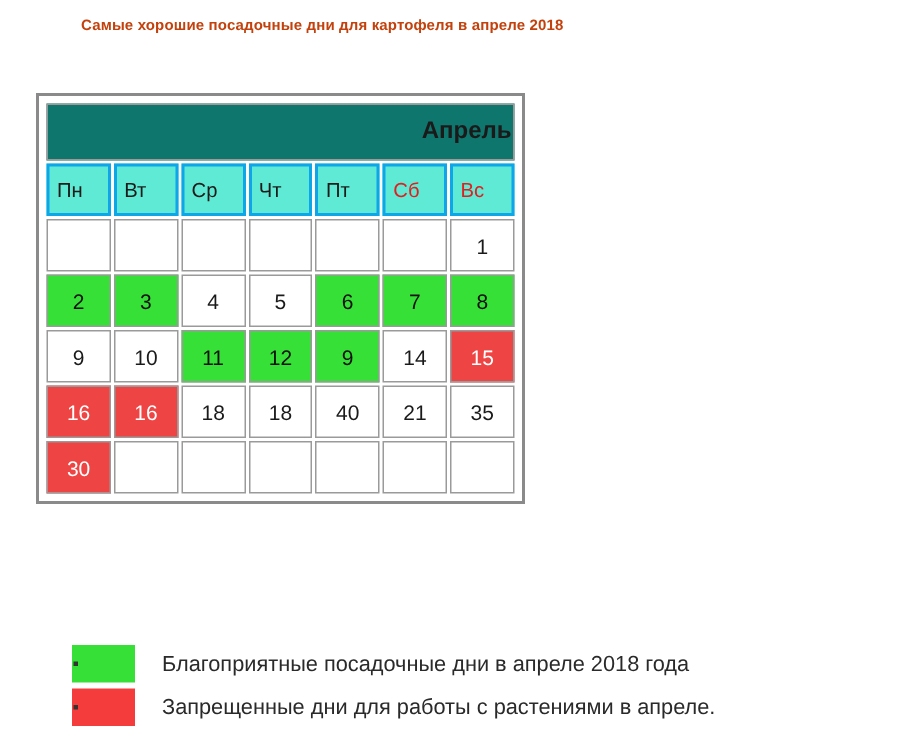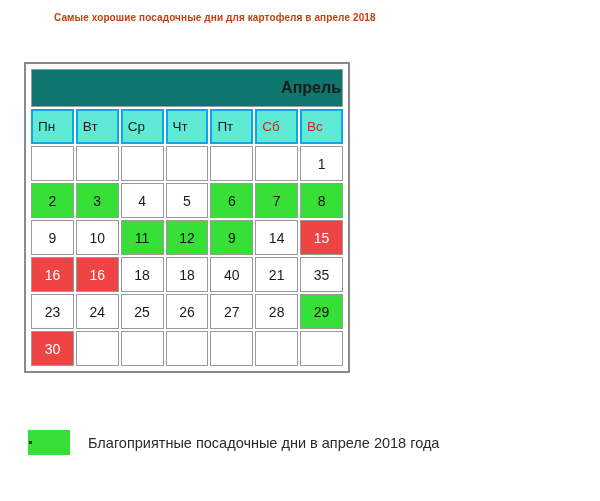--- a/index.html
+++ b/index.html
@@ -98,20 +98,21 @@
   .legend {
     position: absolute;
     left: 28px;
     top: 428px;
     width: 545px;
   }
   .legend-row {
     display: flex;
     align-items: center;
     height: 29px;
+    margin-left: 20px;
   }
   .legend-swatch {
     width: 42px;
     height: 25px;
     flex: 0 0 42px;
     position: relative;
   }
   .legend-swatch .dot {
     position: absolute;
     left: 1px;
@@ -180,41 +181,38 @@
         <tr>
           <td class="day-cell bad">16</td>
           <td class="day-cell bad">16</td>
           <td class="day-cell">18</td>
           <td class="day-cell">18</td>
           <td class="day-cell">40</td>
           <td class="day-cell">21</td>
           <td class="day-cell">35</td>
         </tr>
         <tr>
-          <td class="day-cell">23</td>
-          <td class="day-cell">24</td>
-          <td class="day-cell">25</td>
-          <td class="day-cell">26</td>
-          <td class="day-cell">27</td>
-          <td class="day-cell">28</td>
-          <td class="day-cell good">29</td>
-        </tr>
-        <tr>
           <td class="day-cell bad">30</td>
           <td class="day-cell empty"></td>
           <td class="day-cell empty"></td>
           <td class="day-cell empty"></td>
           <td class="day-cell empty"></td>
           <td class="day-cell empty"></td>
           <td class="day-cell empty"></td>
         </tr>
       </tbody>
   </table>
 </div>
 
 <div class="legend" id="legend-root">
     <div class="legend-row">
       <div class="legend-swatch good">
         <span class="dot"></span>
       </div>
       <div class="legend-label">Благоприятные посадочные дни в апреле 2018 года</div>
     </div>
+    <div class="legend-row">
+      <div class="legend-swatch bad">
+        <span class="dot"></span>
+      </div>
+      <div class="legend-label">Запрещенные дни для работы с растениями в апреле.</div>
+    </div>
   </div>
 
 </body></html>

